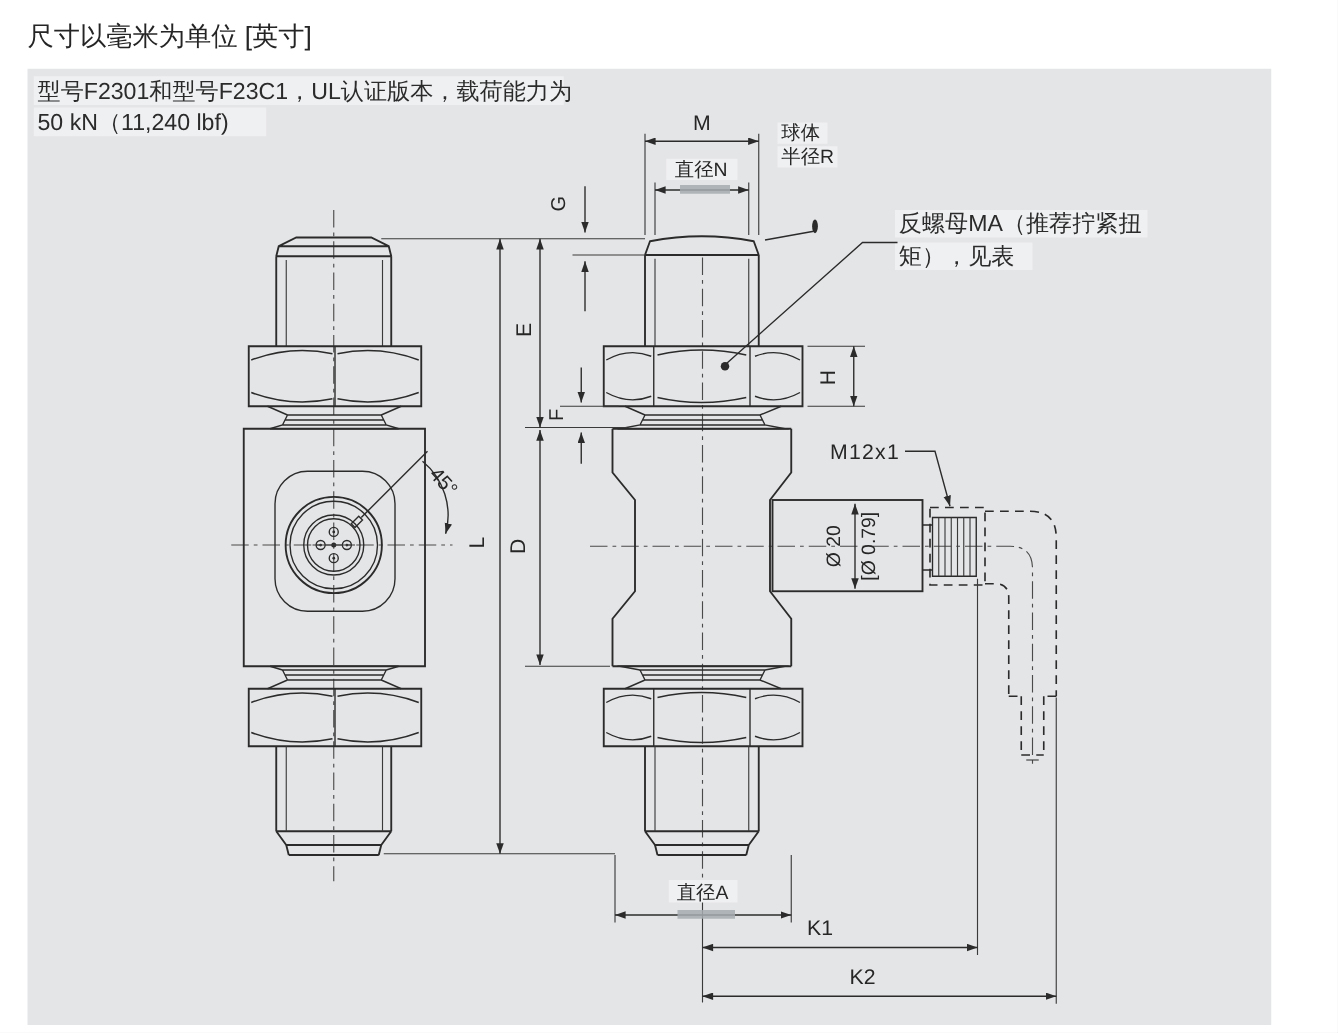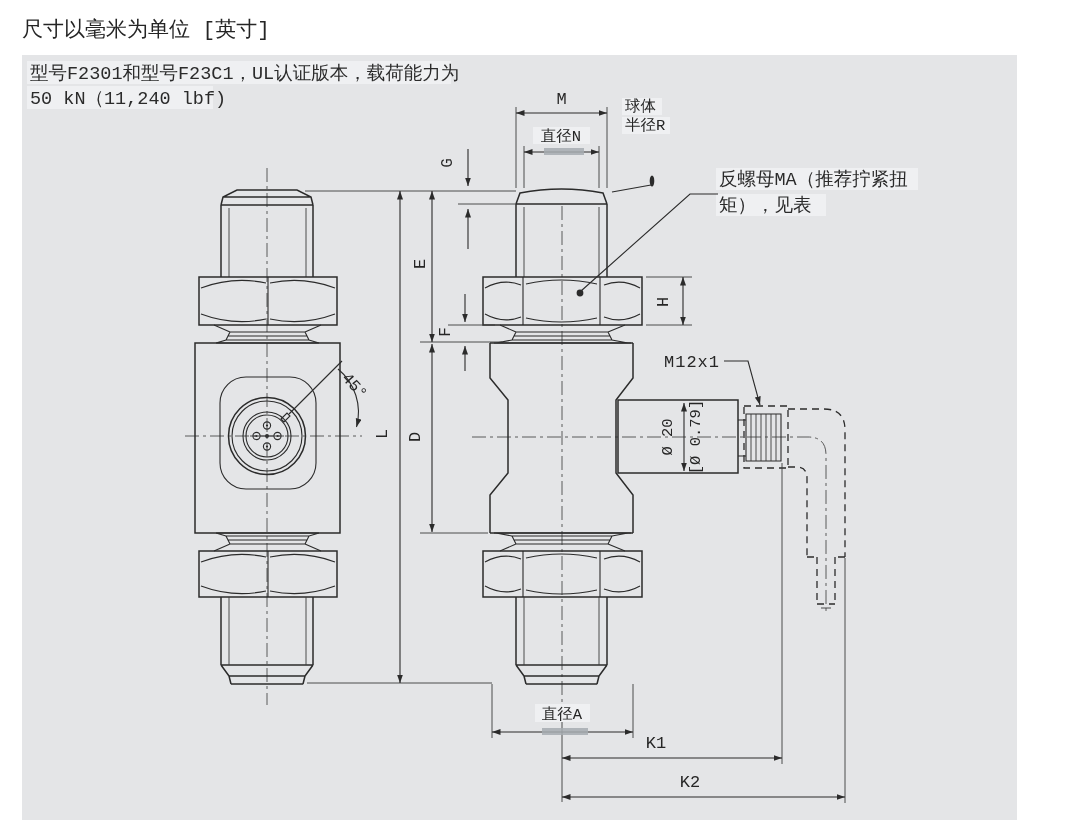--- a/index.html
+++ b/index.html
@@ -1,17 +1,17 @@
 <!DOCTYPE html>
 <html><head>
 <meta charset="utf-8">
 <style>
   html,body{margin:0;padding:0;background:#fff;}
   .stage{position:relative;width:1070px;height:826px;background:#fff;overflow:hidden;
-         font-family:Liberation Mono, monospace;}
+         font-family:Liberation Sans, sans-serif;}
   svg{position:absolute;left:0;top:0;}
   text{fill:#262626;}
   .hdr{font-size:21px;fill:#252525;}
   .note{font-size:18.5px;fill:#2b2b2b;}
   .lab{font-size:17px;}
   .labcn{font-size:15.5px;}
   .labsm{font-size:16px;}
   .outline{stroke:#2b2b2b;stroke-width:1.5;fill:none;}
   .detail{stroke:#2b2b2b;stroke-width:1.1;fill:none;}
   .thread{stroke:#3a3a3a;stroke-width:0.9;fill:none;}

